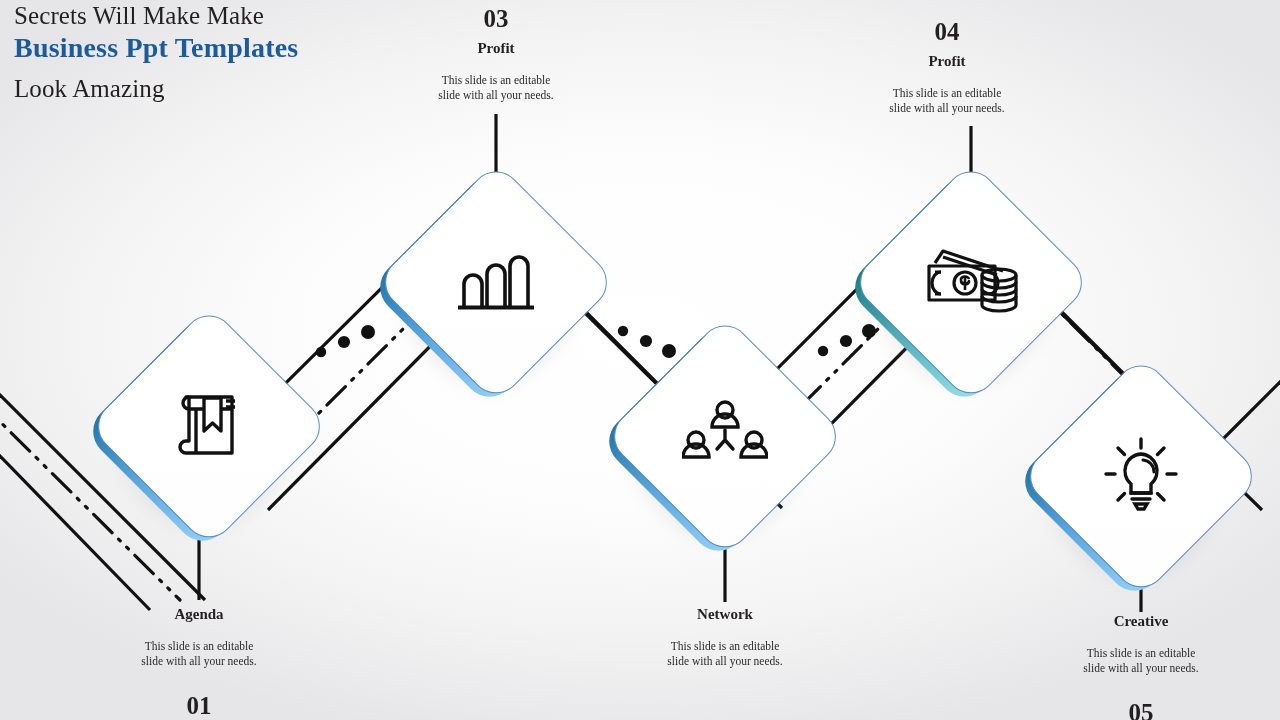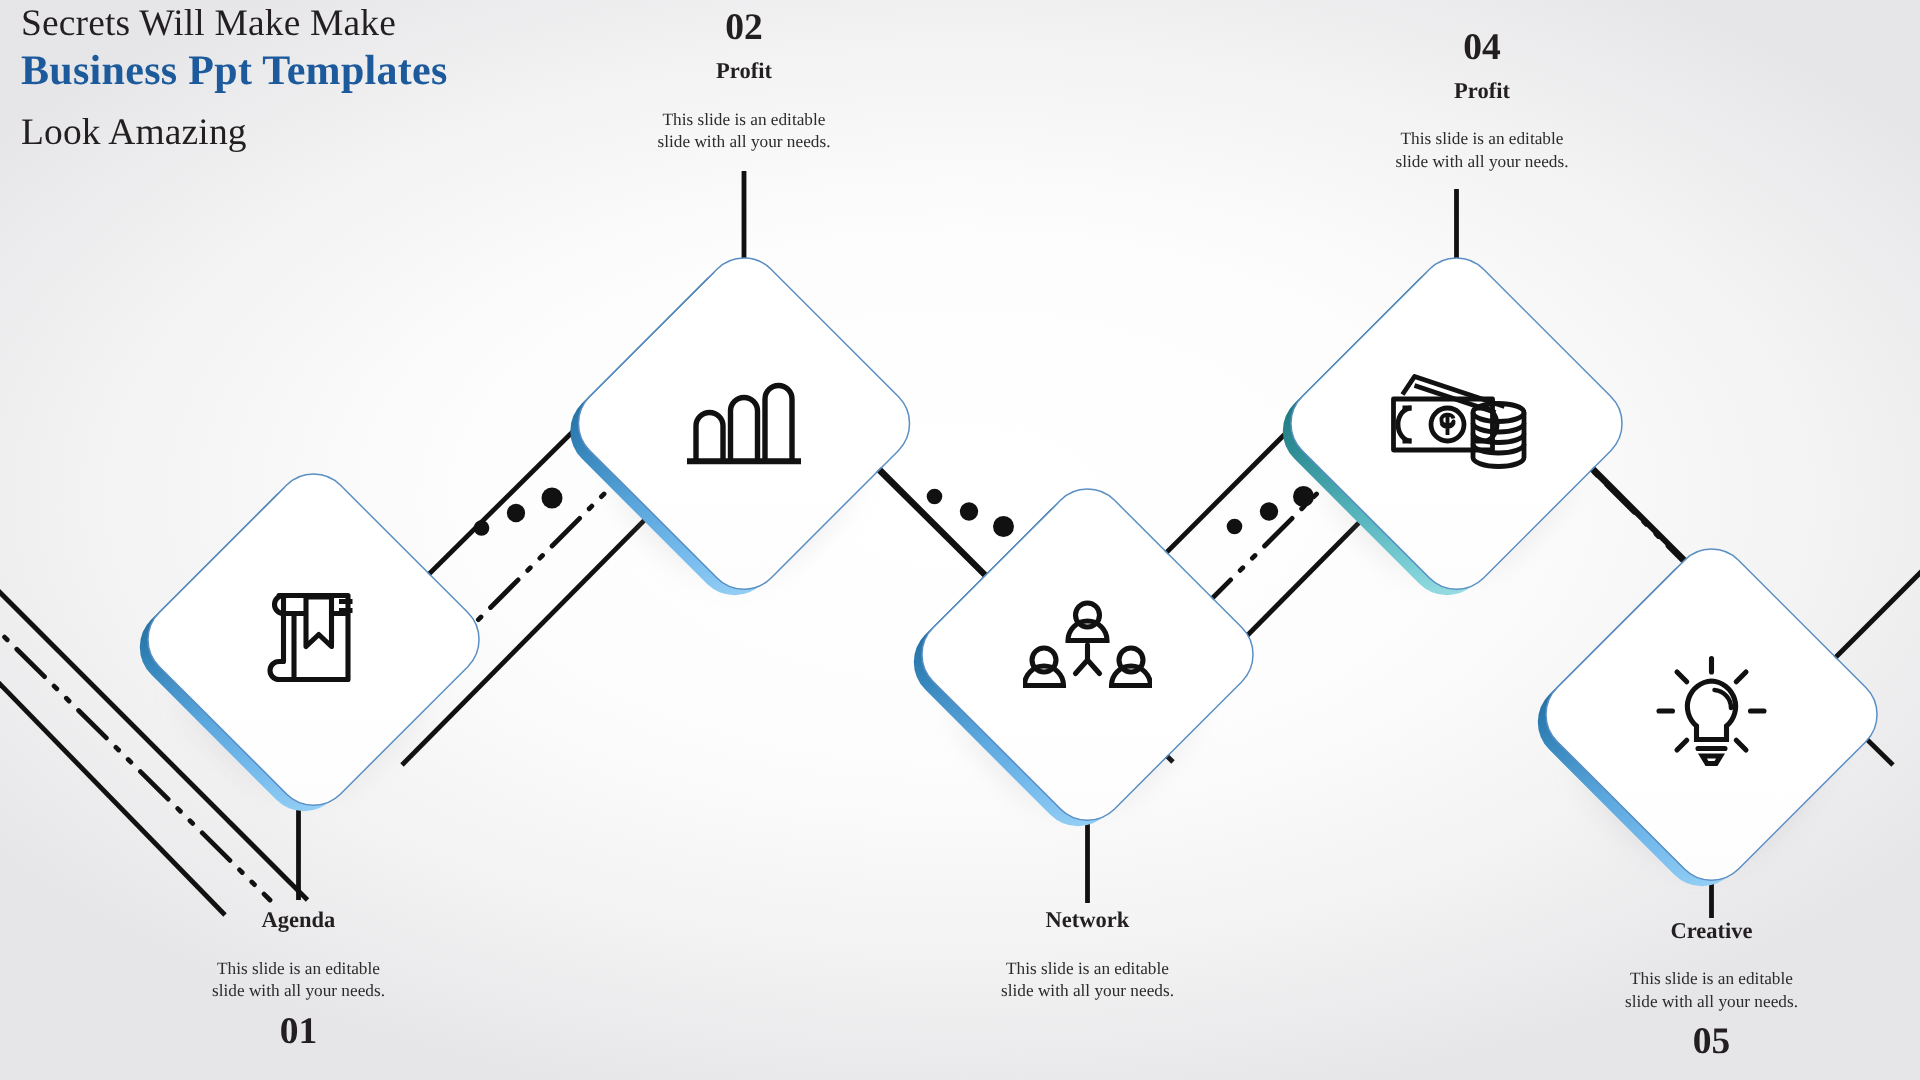--- a/index.html
+++ b/index.html
@@ -19,21 +19,21 @@
   .h-line1{font-size:25px;color:#231f20;letter-spacing:.1px;}
   .h-line2{font-size:28px;color:#1c5a9c;font-weight:bold;letter-spacing:.2px;margin-top:2px;}
   .h-line3{font-size:25px;color:#231f20;letter-spacing:.1px;margin-top:12px;}
 
   
   .cap{position:absolute;text-align:center;width:220px;}
   .cap .num{font-size:25px;font-weight:bold;color:#231f20;line-height:1.0;}
   .cap .title{font-size:15px;font-weight:bold;color:#231f20;line-height:1.1;}
   .cap .desc{font-size:11.5px;color:#2b2b2b;line-height:1.32;margin-top:16px;}
   .cap.top .title{margin-top:9px;}
-  .cap.bottom .num{margin-top:6px;}
+  .cap.bottom .num{margin-top:24px;}
 
   
   svg.layer{position:absolute;left:0;top:0;width:1280px;height:720px;}
 
   
   .card{position:absolute;width:170px;height:170px;transform:rotate(45deg);}
   .card .shadow{
     position:absolute;left:10px;top:20px;width:170px;height:170px;border-radius:26px;
     background:radial-gradient(ellipse at 50% 50%, rgba(120,120,125,.34) 0%, rgba(150,150,155,.16) 55%, rgba(255,255,255,0) 78%);
     filter:blur(6px);
@@ -213,29 +213,29 @@
           <path d="M39 3 v9 M39 3 v9"></path>
           <path d="M16 12 l6.5 6.5 M62 12 l-6.5 6.5"></path>
           <path d="M4 38 h9 M65 38 h9"></path>
           <path d="M16 64 l6.5 -6.5 M62 64 l-6.5 -6.5"></path>
         </g>
       </svg>
     </div>
   </div>
 
   <div class="cap top" style="left:386px;top:6px;">
-    <div class="num">02</div>
+    <div class="num">03</div>
     <div class="title">Profit</div>
     <div class="desc">
       <div>This slide is an editable</div>
       <div>slide with all your needs.</div>
     </div>
   </div>
 
-  <div class="cap top" style="left:878px;top:19px;">
+  <div class="cap top" style="left:837px;top:19px;">
     <div class="num">04</div>
     <div class="title">Profit</div>
     <div class="desc">
       <div>This slide is an editable</div>
       <div>slide with all your needs.</div>
     </div>
   </div>
 
   <div class="cap bottom" style="left:89px;top:606px;">
     <div class="title">Agenda</div>

